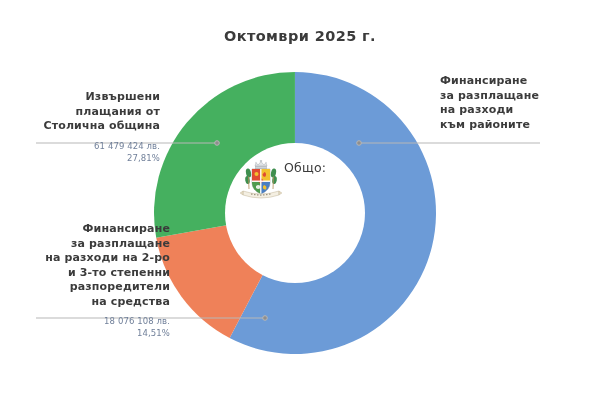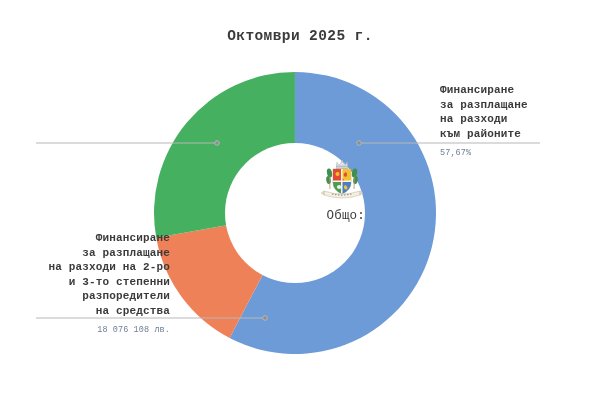--- a/index.html
+++ b/index.html
@@ -15,21 +15,20 @@
     font-family: "DejaVu Sans", "Liberation Sans", sans-serif;
     position: relative;
     color: #3b3b3b;
   }
 
   #stage {
     position: absolute;
     left: 0; top: 0;
     width: 600px;
     height: 400px;
-    font-family: Liberation Mono, monospace;
   }
 
   
   #chart-title {
     position: absolute;
     left: 0;
     top: 28px;
     width: 600px;
     text-align: center;
     font-size: 14.5px;
@@ -44,41 +43,41 @@
     left: 153px;
     top: 71px;
     width: 284px;
     height: 284px;
   }
   #donut-svg { display: block; width: 284px; height: 284px; }
 
   
   #donut-center {
     position: absolute;
-    left: 225px;
+    left: 238px;
     top: 160px;
     width: 140px;
     height: 104px;
     display: flex;
-    flex-direction: column;
-    align-items: flex-end;
+    flex-direction: row;
+    align-items: flex-start;
     justify-content: flex-start;
     pointer-events: none;
   }
   #crest { width: 46px; height: 44px; display: block; margin-bottom: 4px; }
   .center-line {
     font-size: 12.5px;
     color: #3b3b3b;
     line-height: 16px;
     white-space: nowrap;
     letter-spacing: 0.2px;
   }
 
   
-  .callout { position: absolute; margin-top: 9px; }
+  .callout { position: absolute; }
 
   .callout-title {
     font-size: 11px;
     font-weight: bold;
     line-height: 14.5px;
     color: #3b3b3b;
     letter-spacing: 0.15px;
   }
   .callout-values {
     font-size: 8.5px;
@@ -193,25 +192,32 @@
       <circle cx="217" cy="143" r="2.3"></circle>
 
       <line x1="36" y1="318" x2="266" y2="318"></line>
       <circle cx="265" cy="318" r="2.3"></circle>
     </g>
   </svg>
 
   <div class="callout align-left" id="cal-right">
     <div class="callout-title">Финансиране<br>за разплащане<br>на разходи<br>към районите</div>
     <div class="callout-values">
-      <div>57,67%</div>
     </div>
   </div>
 
+  <div class="callout align-right" id="cal-top-left">
+    <div class="callout-title">Извършени<br>плащания от<br>Столична община</div>
+    <div class="callout-values">
+      <div>61 479 424 лв.</div>
+      <div>27,81%</div>
+    </div>
+  </div>
 
   <div class="callout align-right" id="cal-bottom-left">
     <div class="callout-title">Финансиране<br>за разплащане<br>на разходи на 2-ро<br>и 3-то степенни<br>разпоредители<br>на средства</div>
     <div class="callout-values">
       <div>18 076 108 лв.</div>
+      <div>14,51%</div>
     </div>
   </div>
 
 </div>
 
 </body></html>

